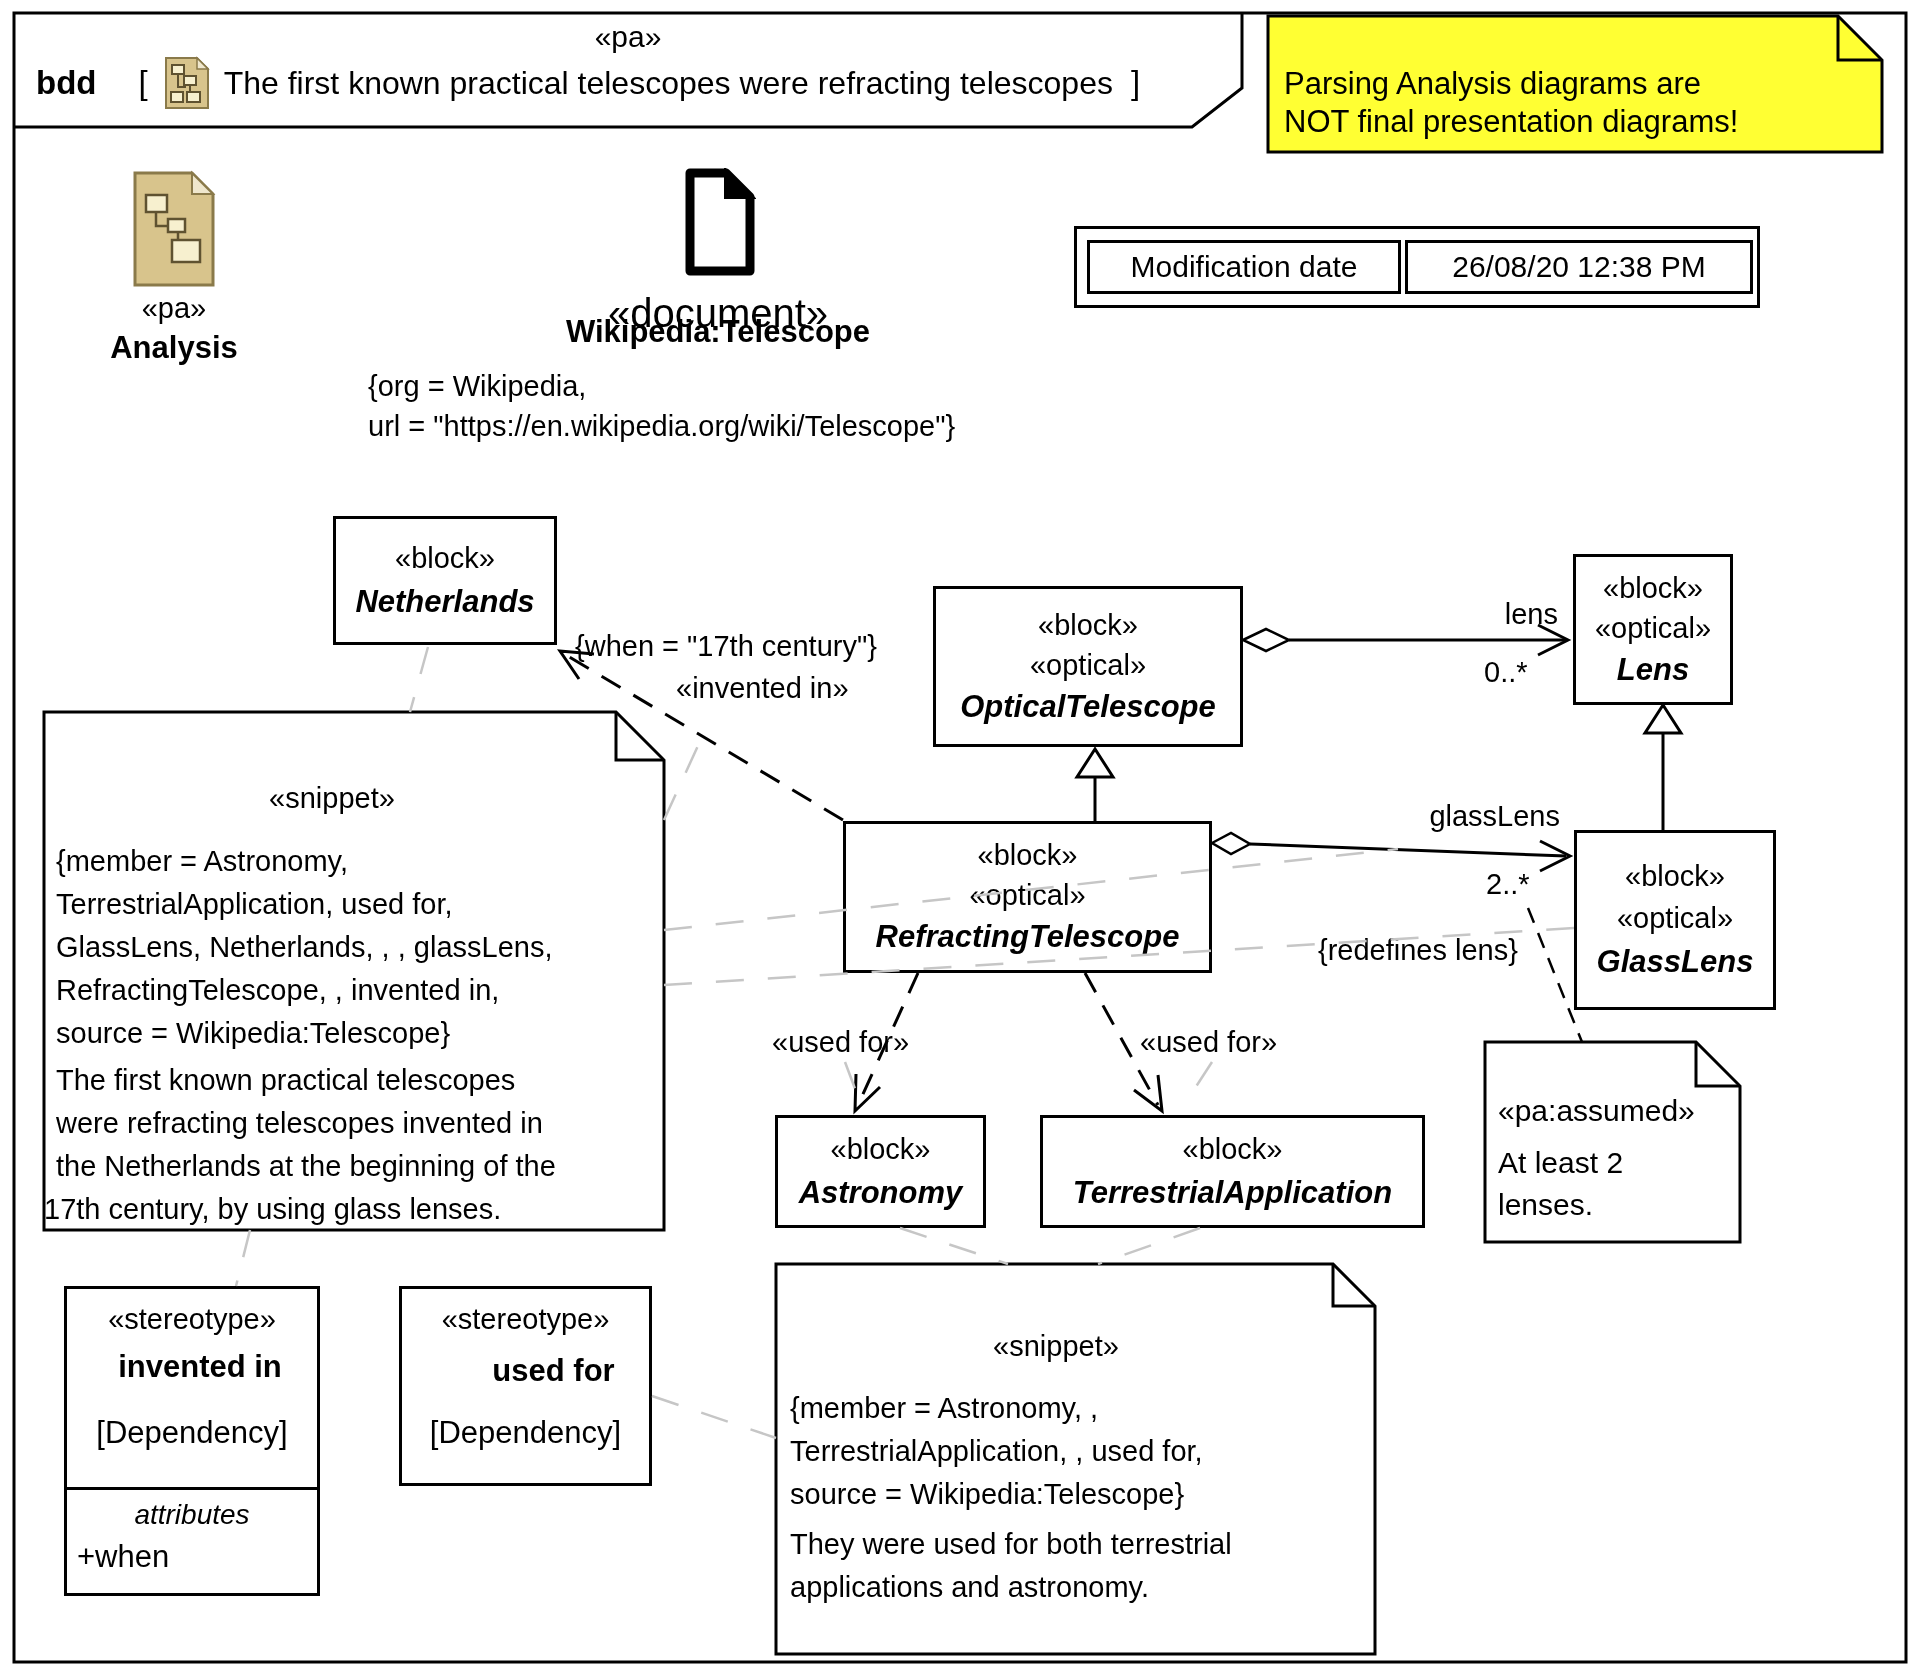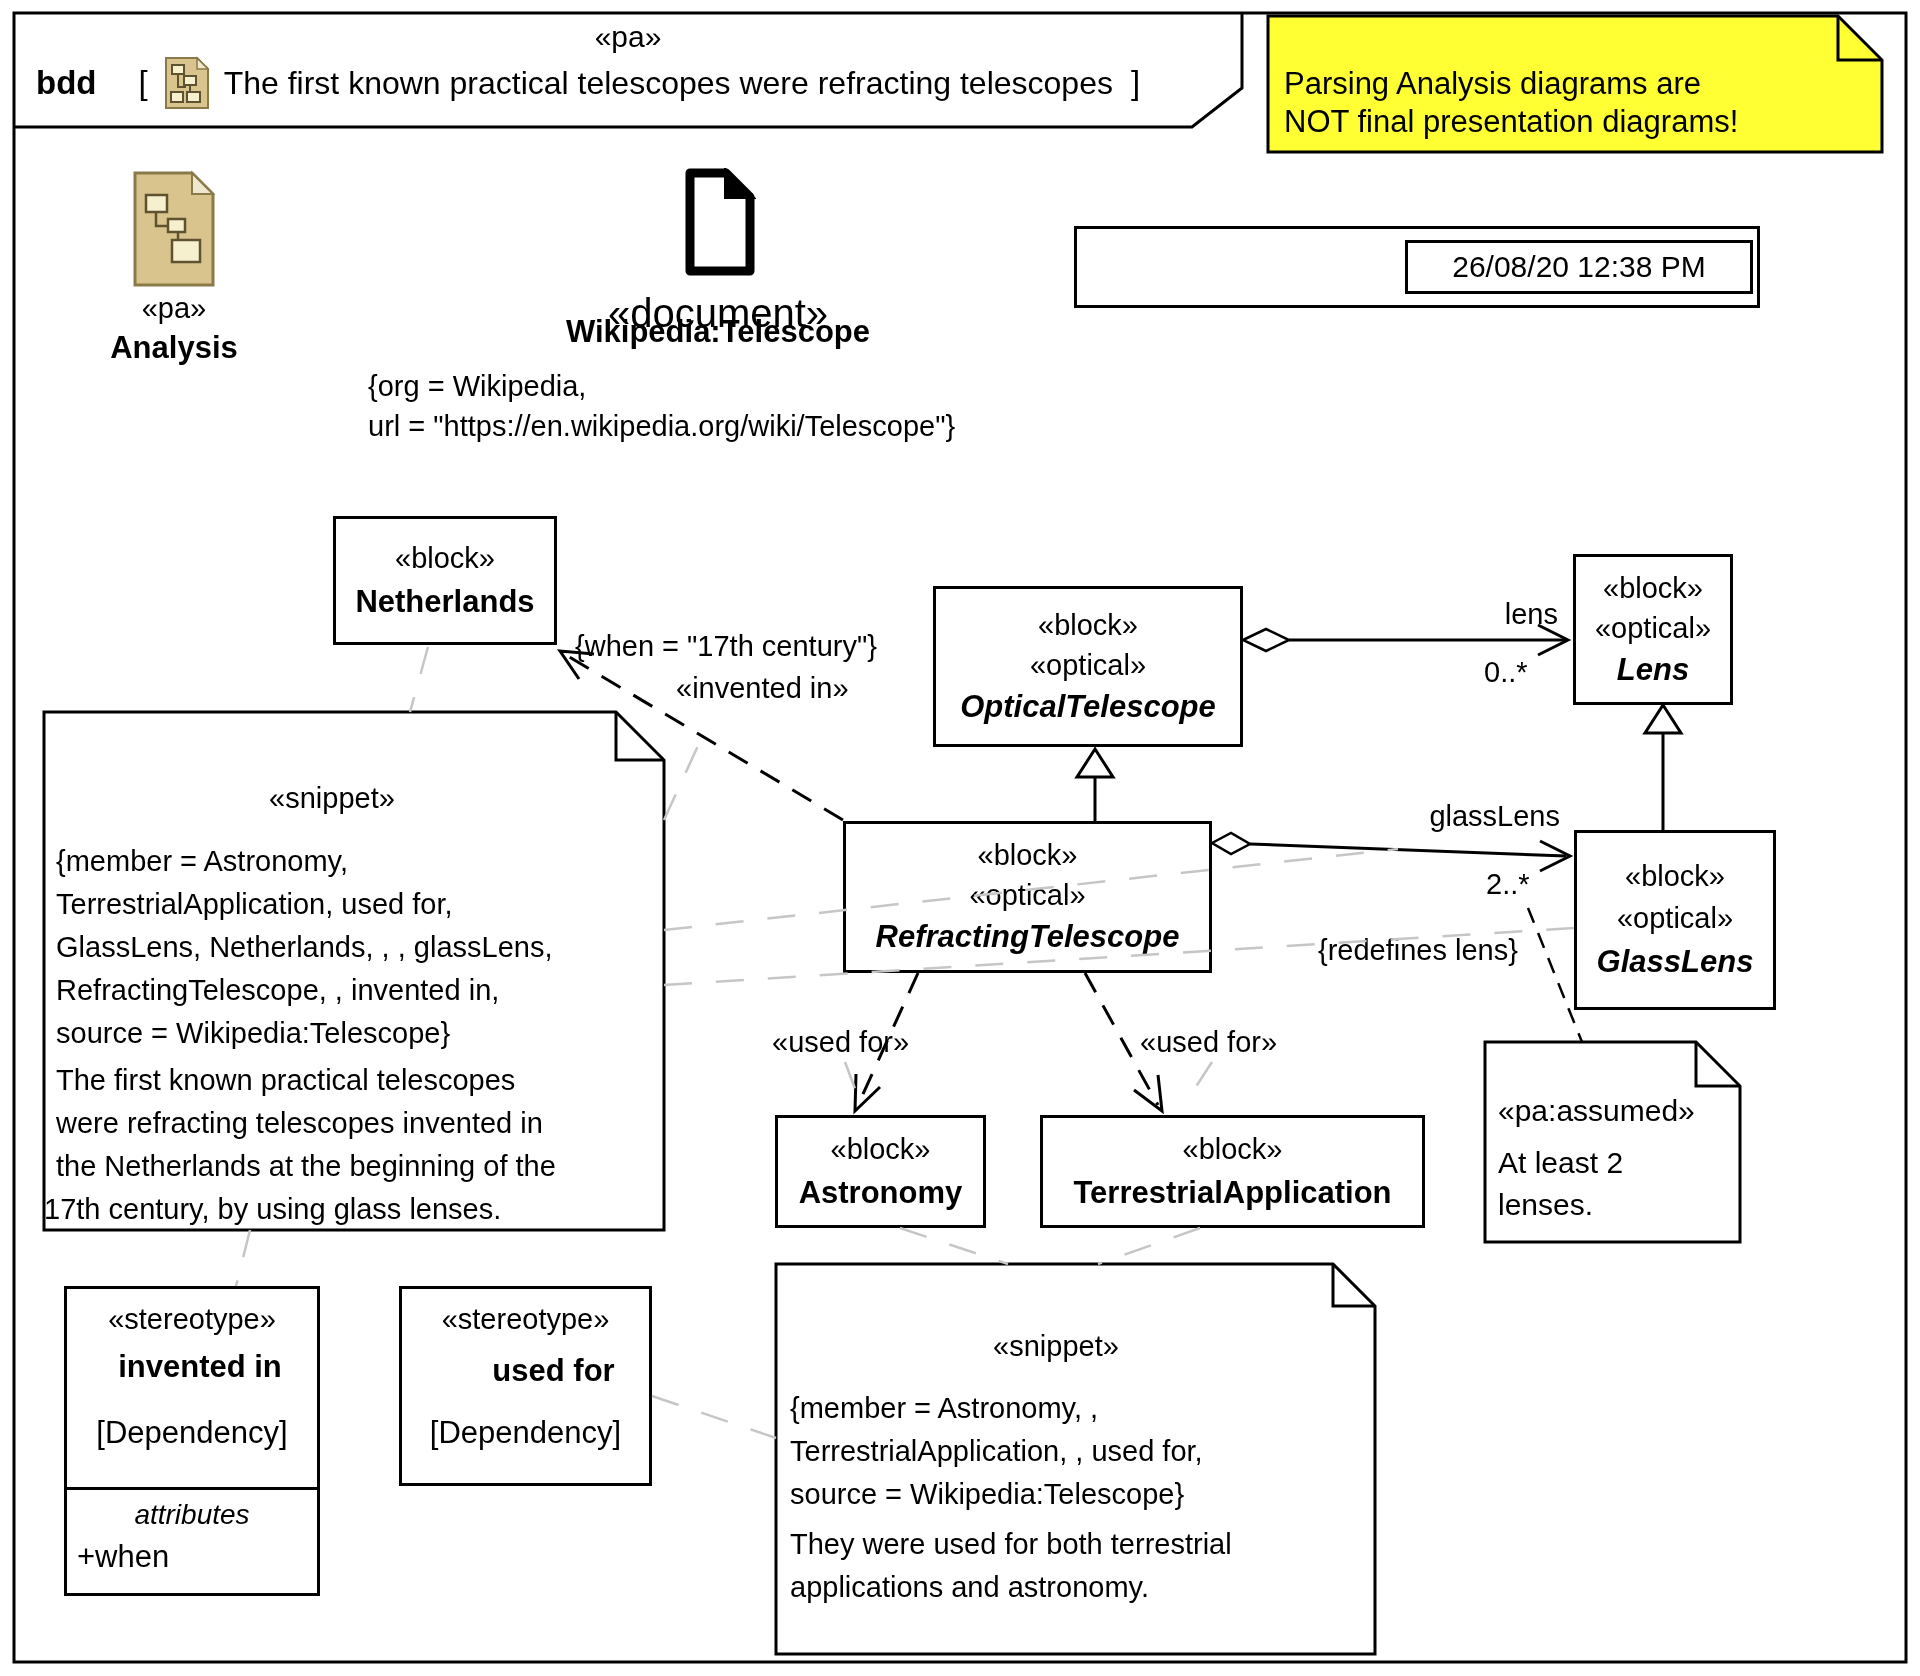--- a/index.html
+++ b/index.html
@@ -7,21 +7,21 @@
           font-family:"Liberation Sans", sans-serif;color:#000;overflow:hidden;}
   svg.layer{position:absolute;left:0;top:0;pointer-events:none;}
   .lbl{position:absolute;font-size:29px;line-height:1.15;white-space:nowrap;}
   .center{text-align:center;}
   .bold{font-weight:bold;}
   .it{font-style:italic;}
   .block{position:absolute;background:#fff;border:3px solid #000;
          display:flex;flex-direction:column;justify-content:center;align-items:center;
          row-gap:9px;box-sizing:border-box;}
   .block .st{font-size:29px;}
-  .block .bn{font-size:31px;font-weight:bold;}
+  .block .bn{font-size:31px;font-weight:bold;font-style:italic;}
   .notetext{position:absolute;font-size:29px;line-height:1.15;white-space:nowrap;}
   .titlerow{position:absolute;display:flex;align-items:center;font-size:32px;}
   .modbox{position:absolute;border:3px solid #000;background:#fff;box-sizing:border-box;}
   .modinner{position:absolute;border:3px solid #000;background:#fff;box-sizing:border-box;
             font-size:30px;display:flex;align-items:center;justify-content:center;}
   .stbox{position:absolute;border:3px solid #000;background:#fff;box-sizing:border-box;}
   .gray{color:#000000;}
 </style>
 </head>
 <body>
@@ -133,20 +133,21 @@
       <path d="M8,5 h36 l24,24 v74 h-60 z" fill="#fff" stroke="#000" stroke-width="9" stroke-linejoin="round"></path>
       <path d="M44,3 l26,26 h-26 z" fill="#000" stroke="#000" stroke-width="4"></path>
     </svg>
   </div>
   <div class="lbl center" style="left:598px;top:276px;width:240px;font-size:40px;margin-top:14px;">«document»</div>
   <div class="lbl center bold" style="left:528px;top:314px;width:380px;font-size:31px;">Wikipedia:Telescope</div>
   <div class="lbl" style="left:368px;top:370px;">{org = Wikipedia,</div>
   <div class="lbl" style="left:368px;top:410px;">url = "https://en.wikipedia.org/wiki/Telescope"}</div>
 
   <div class="modbox" style="left:1074px;top:226px;width:686px;height:82px;">
+    <div class="modinner" style="left:10px;top:11px;width:314px;height:54px;">Modification date</div>
     <div class="modinner" style="left:328px;top:11px;width:348px;height:54px;">26/08/20 12:38 PM</div>
   </div>
 
   <div class="block" style="left:333px;top:516px;width:224px;height:129px;">
     <div class="st">«block»</div>
     <div class="bn">Netherlands</div>
   </div>
 
   <div class="block" style="left:933px;top:586px;width:310px;height:161px;row-gap:7px;">
     <div class="st">«block»</div>

